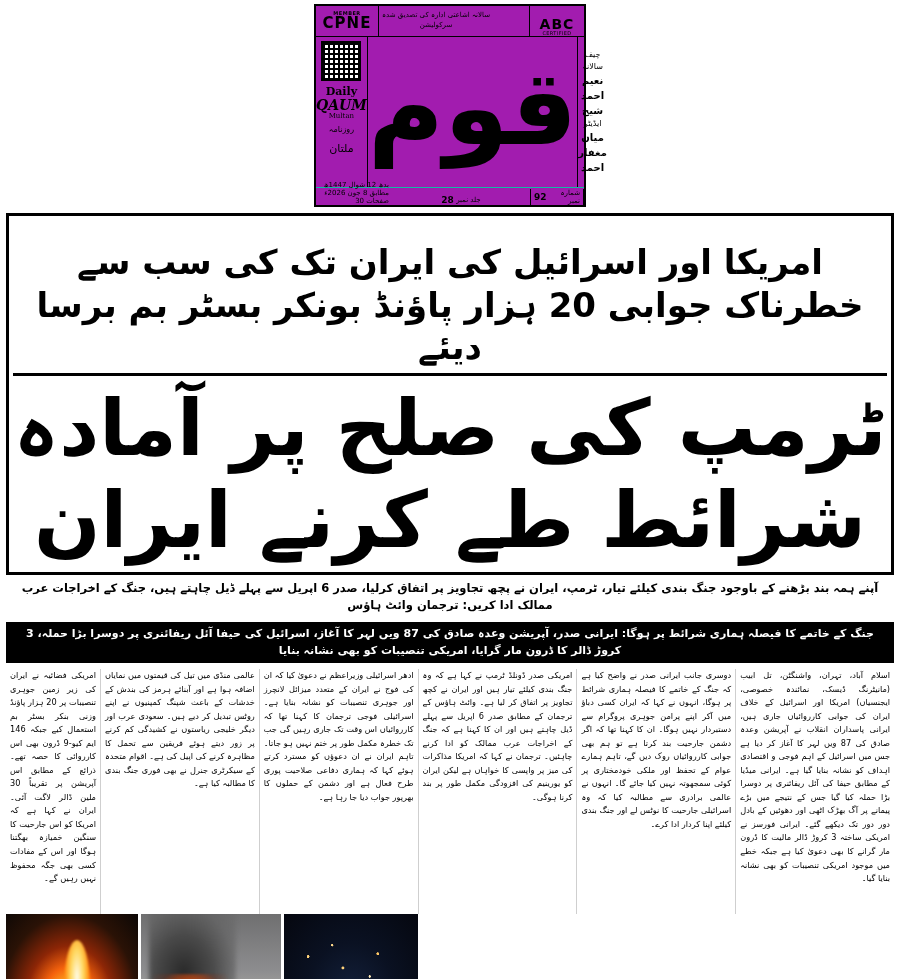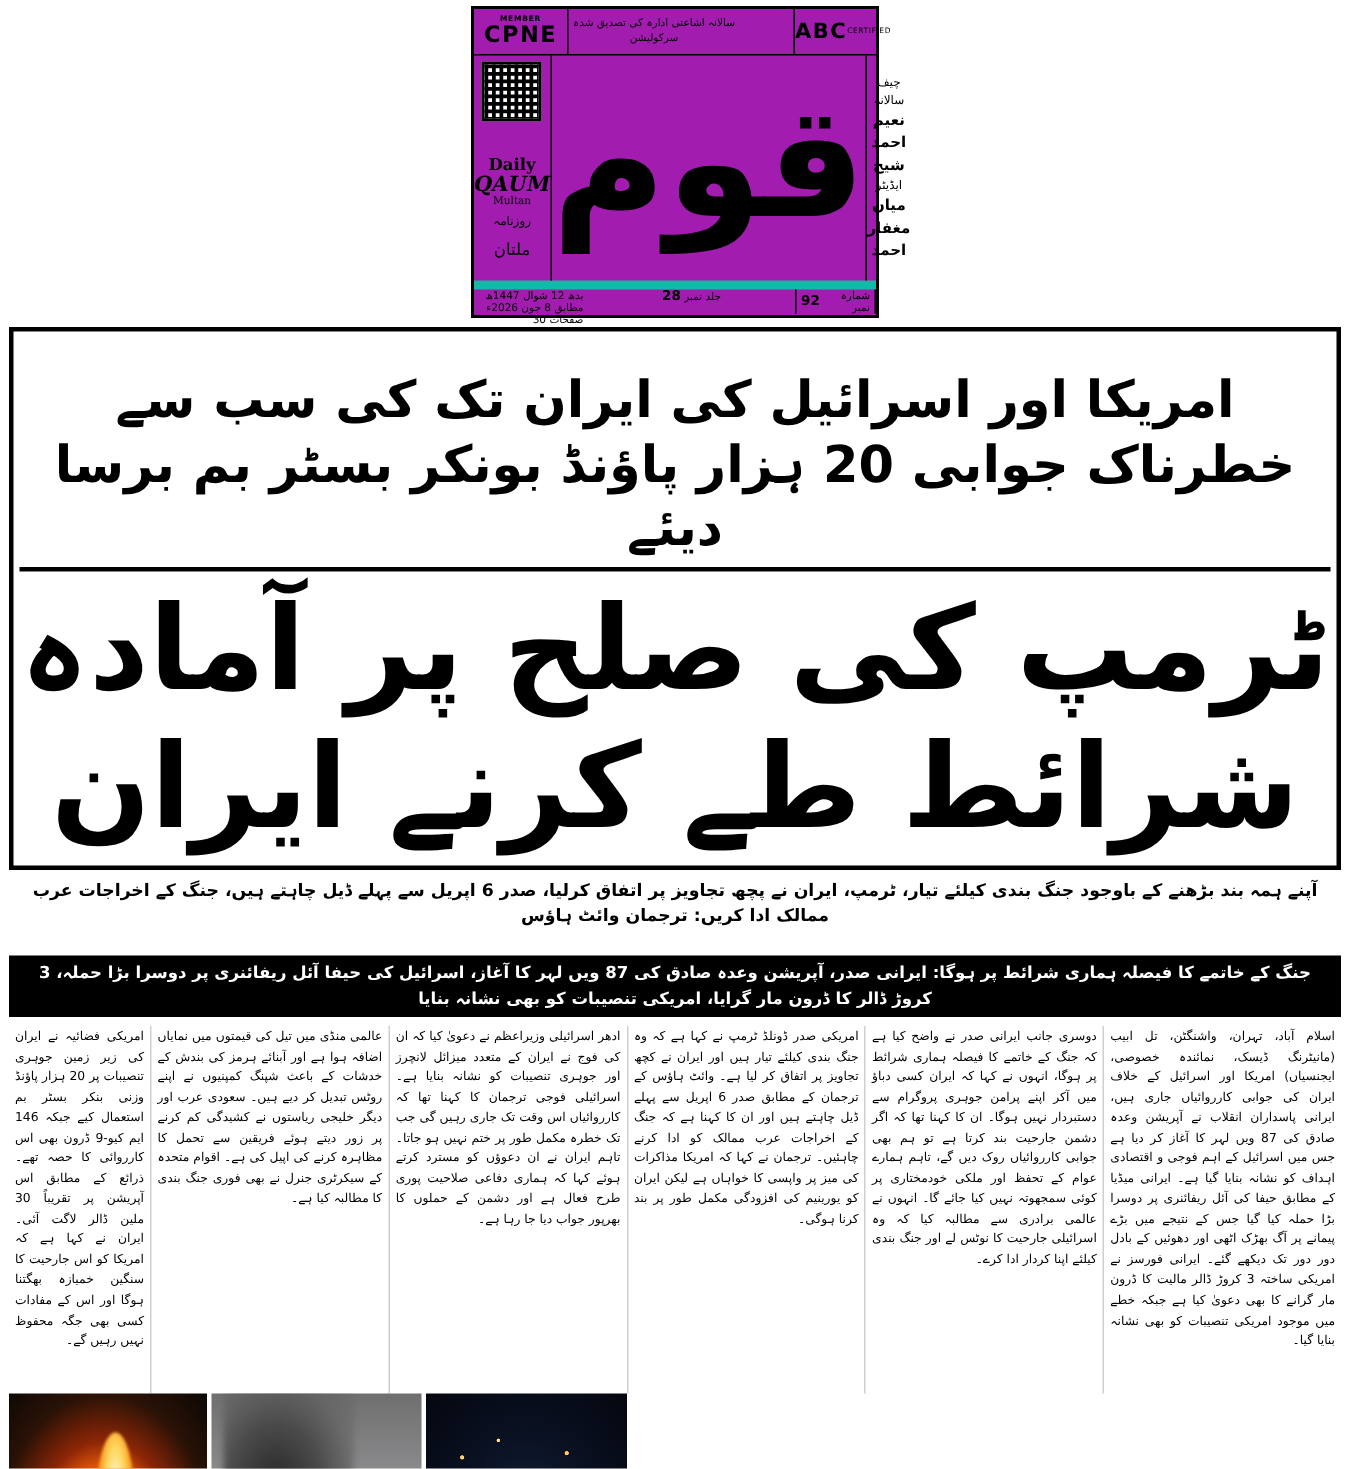--- a/index.html
+++ b/index.html
@@ -64,23 +64,23 @@
     font-size: 7px;
     direction: rtl;
     text-align: center;
     padding: 0 3px;
     line-height: 1.4;
   }
   .mh-abc {
     width: 54px;
     border-left: 1px solid #000;
     display: flex;
-    flex-direction: row;
-    align-items: center;
-    justify-content: space-between;
+    flex-direction: column;
+    align-items: center;
+    justify-content: flex-end;
     line-height: 1;
     margin-left: 36px;
   }
   .mh-abc .abc {
     font-size: 14px;
     font-weight: bold;
     letter-spacing: 1px;
   }
   .mh-abc .cert {
     font-size: 5px;
@@ -106,21 +106,21 @@
     margin-top: 2px;
     background-image:
       linear-gradient(90deg, #000 50%, transparent 50%),
       linear-gradient(#000 50%, transparent 50%);
     background-size: 5px 5px, 5px 5px;
     background-color: #fff;
     border: 2px solid #000;
     box-sizing: border-box;
   }
   .mh-left .dailyqaum {
-    margin-top: 23px;
+    margin-top: 5px;
     text-align: center;
     line-height: 1.1;
   }
   .mh-left .dq1 { font-size: 11px; font-weight: bold; font-family: "DejaVu Serif", serif;}
   .mh-left .dq2 { font-size: 14px; font-weight: bold; font-family: "DejaVu Serif", serif; font-style: italic;}
   .mh-left .dq3 { font-size: 7px; font-family: "DejaVu Serif", serif;}
   .mh-left .urdu-city {
     margin-top: 8px;
     font-size: 11px;
     direction: rtl;
@@ -152,24 +152,24 @@
     flex-direction: column;
     align-items: center;
     justify-content: center;
     direction: rtl;
     line-height: 1.5;
   }
   .mh-right div { font-size: 8px; text-align: center;}
   .mh-right .name { font-size: 10px; font-weight: bold; }
 
   .mh-foot {
-    border-top: 6px solid #14b8a6;
+    border-top: 1px solid #14b8a6;
     display: flex;
     height: 17px;
-    align-items: flex-start;
+    align-items: flex-end;
   }
   .mh-foot .cell {
     display: flex;
     align-items: center;
     justify-content: center;
     font-size: 7px;
     direction: rtl;
     padding: 0 3px;
   }
   .mh-foot .c1 { flex: 1; }
@@ -210,21 +210,21 @@
   
   .strap {
     margin: 5px 6px 0 6px;
     direction: rtl;
     text-align: center;
     font-size: 11.5px;
     font-weight: bold;
     line-height: 1.5;
   }
   .blackbar {
-    margin: 18px 6px 0 6px;
+    margin: 8px 6px 0 6px;
     background: #000;
     color: #fff;
     direction: rtl;
     text-align: center;
     font-size: 11px;
     font-weight: bold;
     padding: 4px 6px;
     line-height: 1.5;
   }
 

